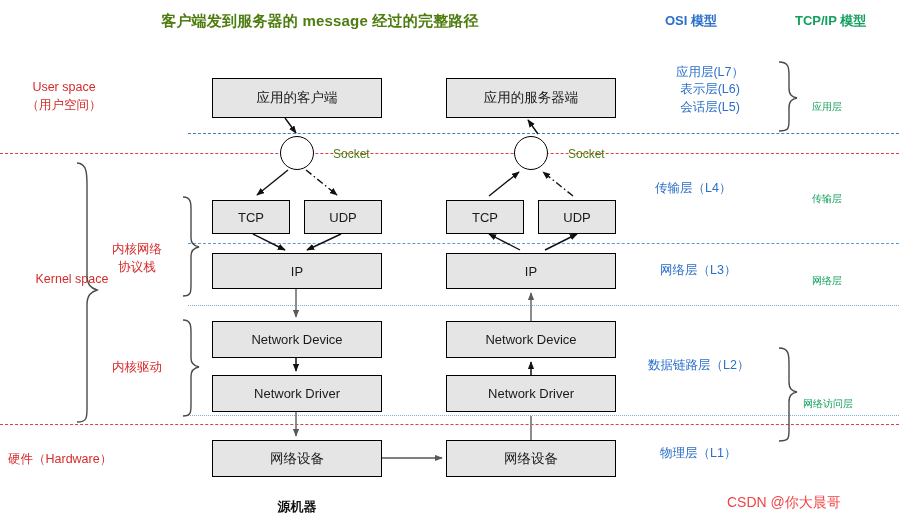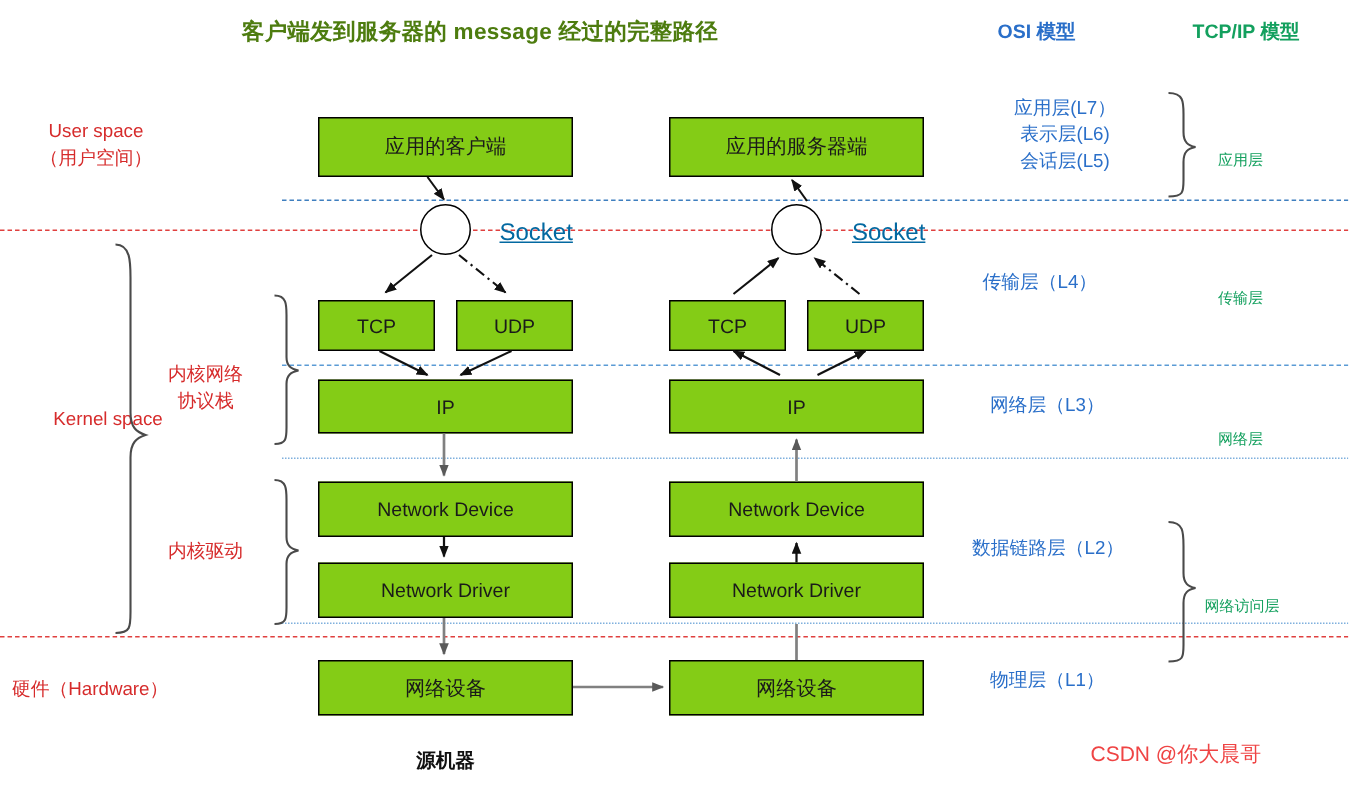--- a/index.html
+++ b/index.html
@@ -33,44 +33,43 @@
     font-weight: bold;
     white-space: nowrap;
   }
   .col-head.osi   { color: #2a6fc9; }
   .col-head.tcpip { color: #13a05e; }
 
   
   .box {
     box-sizing: border-box;
     border: 1.4px solid #000000;
-    background: #84cc16;
+    background: #e5e5e5;
     display: flex;
     align-items: center;
     justify-content: center;
     font-size: 13px;
     color: #1a1a1a;
     text-align: center;
   }
   .box.cn { font-size: 13.5px; }
 
   
   .socket-circle {
     box-sizing: border-box;
     width: 34px; height: 34px;
     border: 1.3px solid #000000;
     border-radius: 50%;
     background: #ffffff;
     z-index: 5;
   }
   .socket-label {
-    font-size: 16px;
-    color: #0369a1;
-    white-space: nowrap;
-    text-decoration: underline;
+    font-size: 12px;
+    color: #4d7c0f;
+    white-space: nowrap;
   }
 
   
   .divider { height: 0; border-top-width: 1.6px; }
   .div-blue    { border-top: 1.6px dashed #3f7fbf; }
   .div-blue-dd { border-top: 1.6px dashed #5b9bd5; }
   .div-red     { border-top: 1.6px dashed #e0403f; }
   .div-blue-fine { border-top: 1.4px dotted #7fb0dd; }
 
   
@@ -194,21 +193,21 @@
     <div>会话层(L5)</div>
   </div>
 
   <div class="abs layer-osi" style="left:655px; top:180px;">传输层（L4）</div>
   <div class="abs layer-osi" style="left:660px; top:262px;">网络层（L3）</div>
   <div class="abs layer-osi" style="left:648px; top:357px;">数据链路层（L2）</div>
   <div class="abs layer-osi" style="left:660px; top:445px;">物理层（L1）</div>
 
   <div class="abs layer-tcpip" style="left:812px; top:88px;">应用层</div>
   <div class="abs layer-tcpip" style="left:812px; top:180px;">传输层</div>
-  <div class="abs layer-tcpip" style="left:812px; top:274px;text-align:right;">网络层</div>
+  <div class="abs layer-tcpip" style="left:812px; top:262px;text-align:right;">网络层</div>
   <div class="abs layer-tcpip" style="left:803px; top:385px;">网络访问层</div>
 
   <div class="abs watermark" style="left:727px; top:494px;">CSDN @你大晨哥</div>
 
   <svg class="overlay" viewBox="0 0 899 528">
     <defs>
       <marker id="arrowBlack" markerWidth="9" markerHeight="9" refX="7.2" refY="3.2" orient="auto" markerUnits="userSpaceOnUse">
         <path d="M0,0 L8,3.2 L0,6.4 z" fill="#111111"></path>
       </marker>
       <marker id="arrowGray" markerWidth="9" markerHeight="9" refX="7.2" refY="3.2" orient="auto" markerUnits="userSpaceOnUse">

